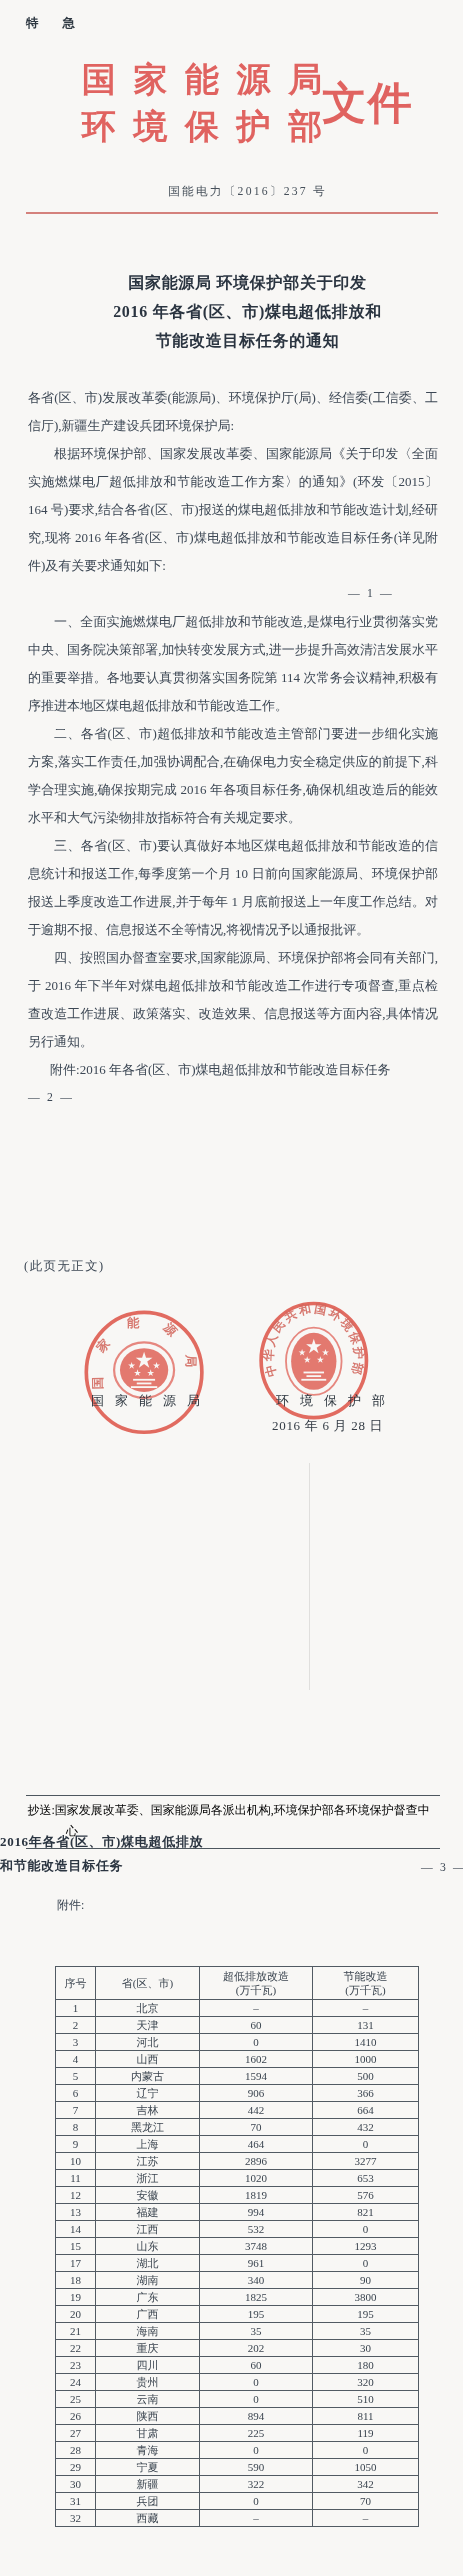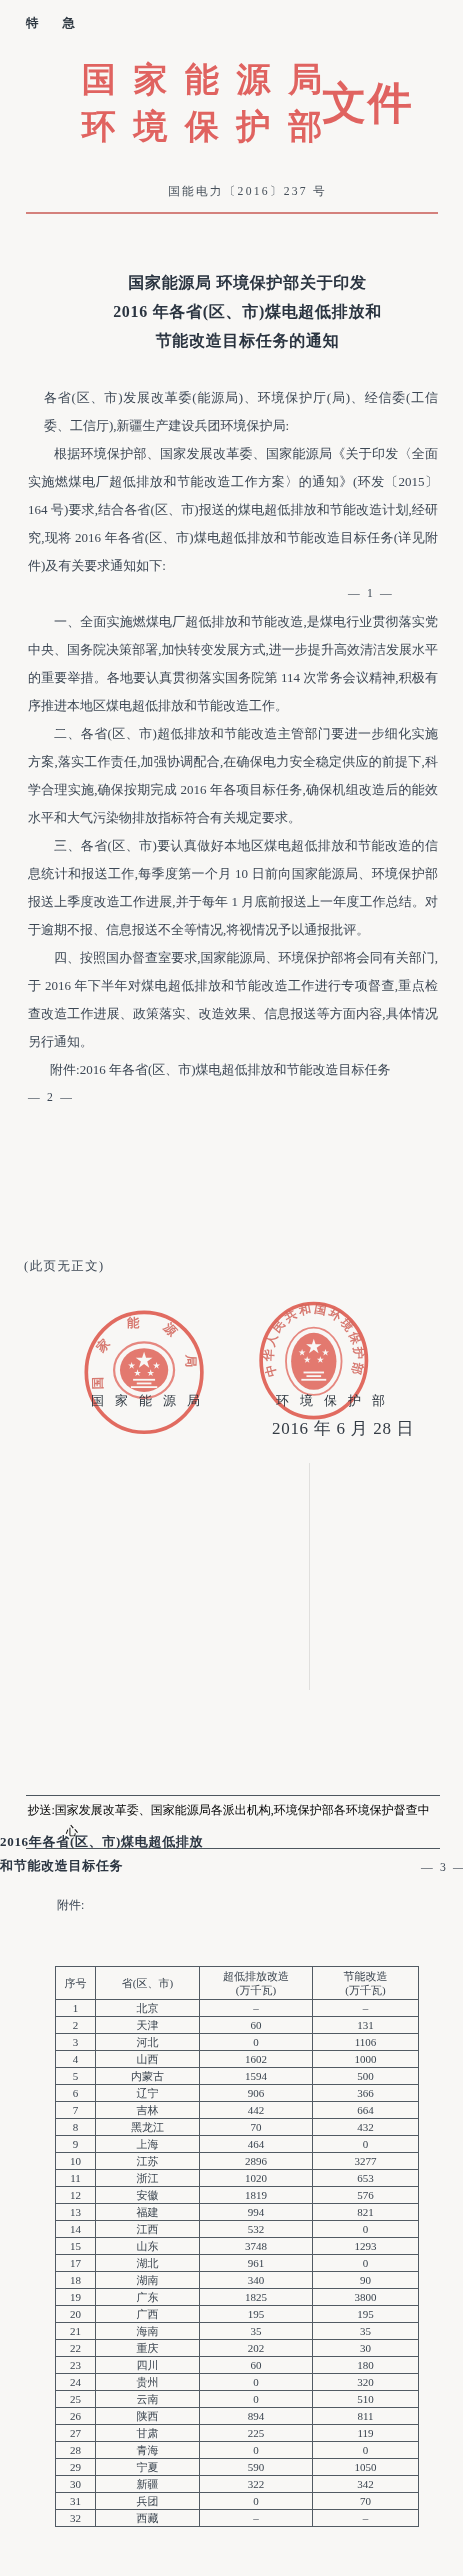--- a/index.html
+++ b/index.html
@@ -22,34 +22,34 @@
   .doc-number{position:absolute;top:184px;left:0;width:100%;text-align:center;
     font-size:11.7px;letter-spacing:2.2px;color:#46505a;}
   .red-rule{position:absolute;top:212px;left:26px;width:412px;height:1.5px;background:#d4817c;}
   
   .doc-title{position:absolute;top:268px;left:0;width:100%;text-align:center;
     font-size:16px;font-weight:bold;line-height:29px;letter-spacing:0.7px;color:#2a3440;}
   
   .body-text{position:absolute;top:384px;left:28px;width:410px;font-size:13px;
     line-height:28px;text-align:justify;color:#3c4754;}
   .body-text p{margin:0;text-indent:2em;}
-  .body-text p.no-indent{text-indent:0;margin-left:16px;}
+  .body-text p.no-indent{text-indent:0;}
   .pm{font-size:11.7px;line-height:28px;letter-spacing:2.2px;color:#3c4754;}
   .pm-right{text-align:right;padding-right:44px;}
   .pm-left{text-align:left;}
   .att-note{padding-left:4.8em;text-indent:-3.1em;line-height:28px;}
   .no-text-note{position:absolute;left:24px;top:1258px;font-size:12.4px;letter-spacing:1.5px;}
   
   .stamps{position:absolute;left:0;top:1244px;}
   .ring-text{fill:#cc4f44;opacity:.88;font-weight:bold;
     font-family:"Liberation Serif","DejaVu Serif",serif;}
   .sig{position:absolute;font-size:13px;color:#2d363f;white-space:nowrap;letter-spacing:11px;}
   .sig-left{left:91px;top:1392px;}
   .sig-right{left:276px;top:1392px;}
-  .stamp-date{position:absolute;left:272px;top:1417px;font-size:17px;color:#333b44;letter-spacing:0.7px;}
+  .stamp-date{position:absolute;left:272px;top:1417px;font-size:13px;color:#333b44;letter-spacing:0.7px;}
   .fold-line{position:absolute;left:309px;top:1463px;width:0.7px;height:227px;
     background:rgba(150,150,150,0.25);}
   
   .cc-block{position:absolute;left:26px;top:1795px;width:411px;
     border-top:1.5px solid #4d565e;border-bottom:1.5px solid #4d565e;padding:3.7px 1.5px 5.9px;}
   .cc-text{font-size:12px;line-height:21px;padding-left:3.2em;text-indent:-3.2em;color:#000000;}
   .pm3{position:absolute;top:1861px;right:28px;font-size:11.7px;letter-spacing:2.2px;}
   
   .att-label{position:absolute;left:57px;top:1897px;font-size:12px;}
   .att-title{position:absolute;top:1830px;left:0;width:100%;text-align:left;
@@ -196,21 +196,21 @@
         <tr>
           <td>2</td>
           <td>天津</td>
           <td>60</td>
           <td>131</td>
         </tr>
         <tr>
           <td>3</td>
           <td>河北</td>
           <td>0</td>
-          <td>1106</td>
+          <td>1410</td>
         </tr>
         <tr>
           <td>4</td>
           <td>山西</td>
           <td>1602</td>
           <td>1000</td>
         </tr>
         <tr>
           <td>5</td>
           <td>内蒙古</td>

